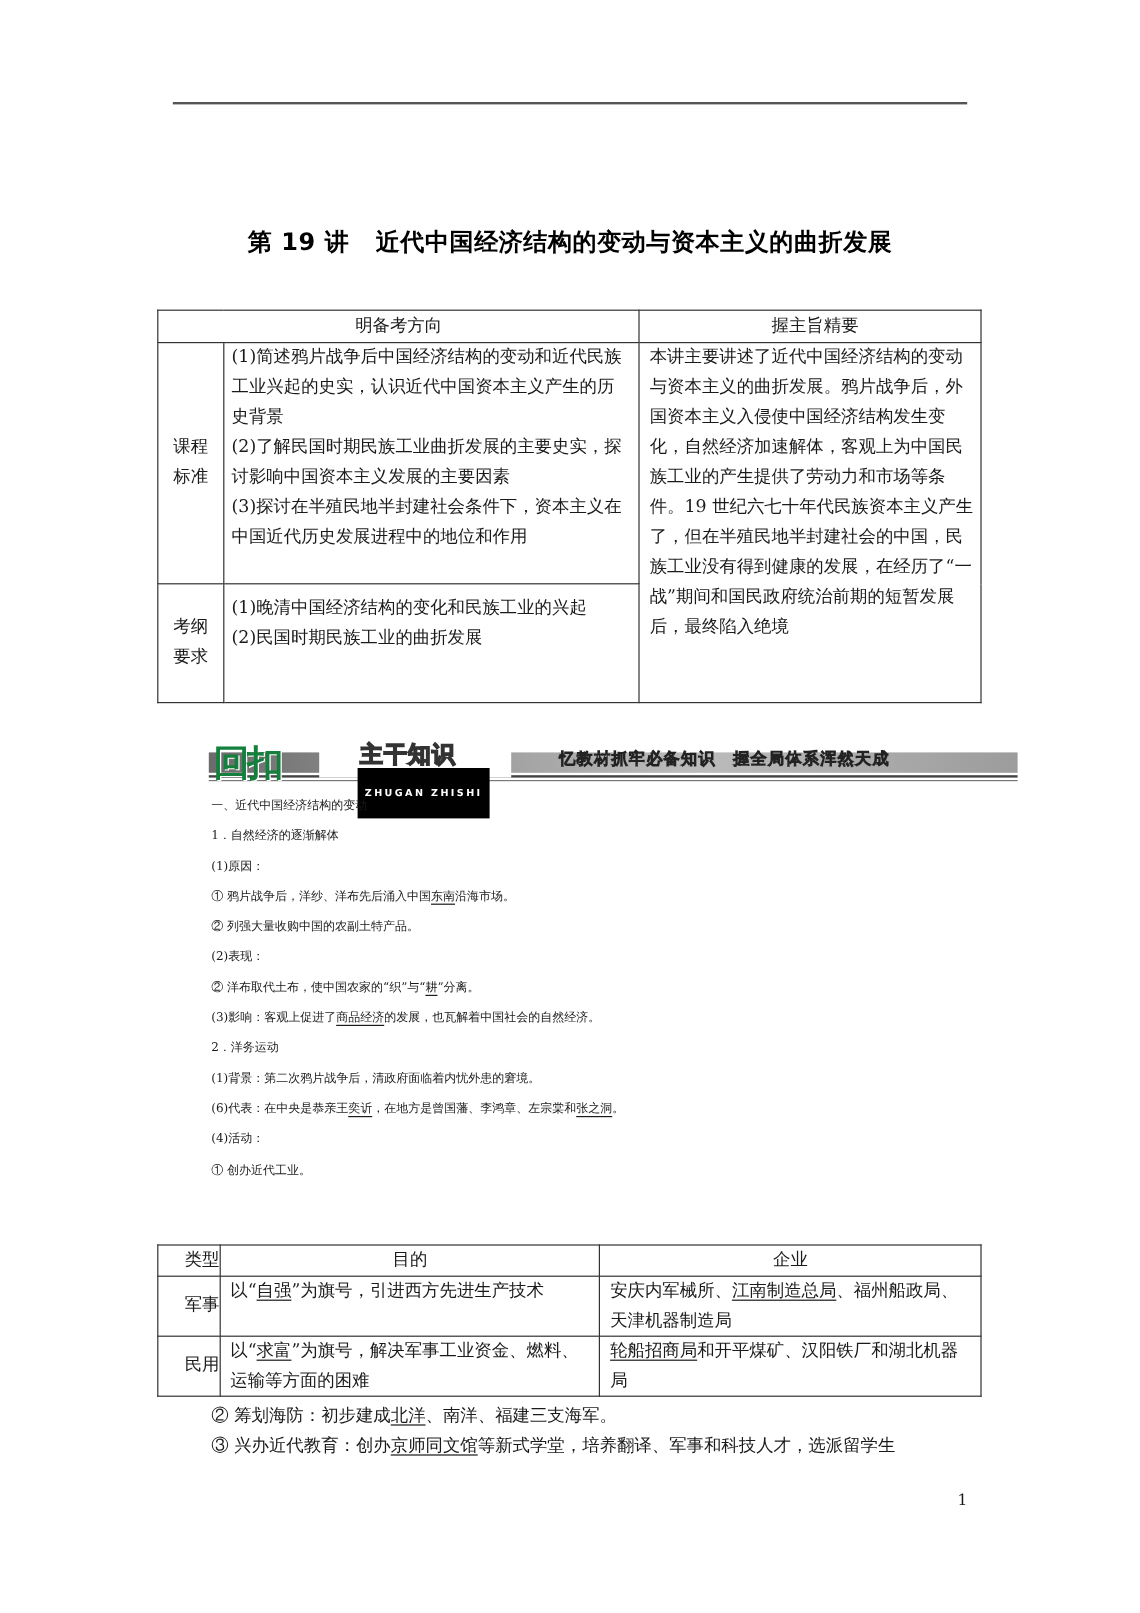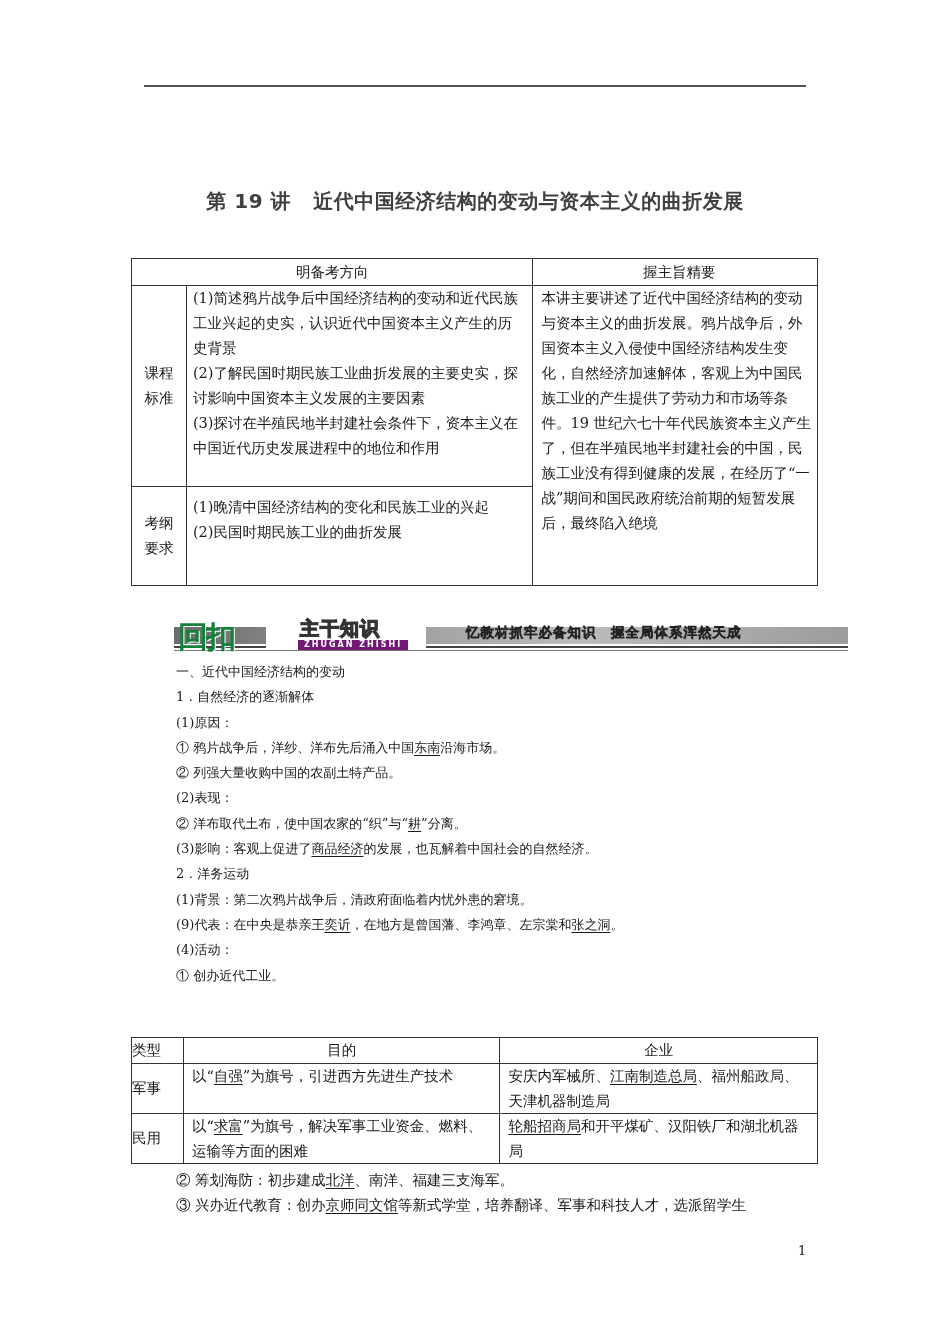--- a/index.html
+++ b/index.html
@@ -1,49 +1,49 @@
 <!DOCTYPE html>
 <html><head>
   <meta charset="utf-8">
   <style>
     html, body { margin: 0; padding: 0; background: #ffffff; }
     body { width: 950px; height: 1344px; position: relative; overflow: hidden;
       font-family: "DejaVu Serif", "Liberation Serif", serif; color: #1a1a1a; }
     .header-rule { position: absolute; left: 144px; top: 85px; width: 662px; height: 2px; background: #555; }
     .title { position: absolute; left: 0; width: 100%; top: 188px; text-align: center;
-      color: #404040; font-size: 20px; font-weight: bold; letter-spacing: 0.5px;
+      color: #000000; font-size: 20px; font-weight: bold; letter-spacing: 0.5px;
       font-family: "DejaVu Sans", "Liberation Sans", sans-serif; }
     .title .num { margin-right: 22px; }
     .t1 { position: absolute; left: 131px; top: 258px; width: 687px; border-collapse: collapse; font-size: 14.5px; }
     .t1 td { border: 1px solid #333; vertical-align: top; line-height: 25px; padding: 0 6px; }
     .t1 .hd { text-align: center; height: 26px; vertical-align: middle; padding: 0; }
     .t1 .lbl { width: 54px; text-align: center; vertical-align: middle; padding: 0; }
     .t1 .c2 { width: 330px; padding-left: 6px; padding-right: 10px; }
     .t1 .c3 { width: 270px; padding-left: 8px; }
     .banner { position: absolute; left: 174px; top: 620px; width: 674px; height: 36px; }
     .banner .bar { position: absolute; left: 0; right: 0; top: 7px; height: 17px;
       background: linear-gradient(90deg, #6b6b6b 0%, #9a9a9a 30%, #bcbcbc 60%, #9c9c9c 100%); }
     .banner .line1 { position: absolute; left: 0; right: 0; top: 26px; height: 2px; background: #444; }
     .banner .line2 { position: absolute; left: 0; right: 0; top: 30px; height: 1px; background: #777; }
     .banner .big { position: absolute; left: 4px; top: 0px; font-size: 30px; font-weight: bold; color: #15803d;
       font-family: "DejaVu Serif", serif; letter-spacing: -2px; text-shadow: 1px 1px 0 #fff; line-height: 34px; }
     .banner .sub { position: absolute; left: 92px; top: 0; width: 160px; height: 28px; background: #fff; }
     .banner .sub-main { position: absolute; left: 126px; top: -4px; font-size: 19px; font-weight: bold; color: #000000;
       -webkit-text-stroke: 1.3px #333; letter-spacing: 1px; font-family: Liberation Serif, serif; }
     .banner .sub-py { position: absolute; left: 124px; top: 20px; font-size: 8px; font-weight: bold; color: #fff;
-      background: #701a75; padding: 0 6px; letter-spacing: 2px; font-family: "DejaVu Sans", sans-serif; line-height: 10px; }
+      background: #000000; padding: 16px 6px; letter-spacing: 2px; font-family: "DejaVu Sans", sans-serif; line-height: 10px; }
     .banner .slogan { position: absolute; left: 292px; top: 4px; font-size: 13.5px; font-weight: bold; color: #fff;
       -webkit-text-stroke: 0.6px #222; letter-spacing: 1px; font-family: "DejaVu Sans", sans-serif; }
-    .body { position: absolute; left: 176px; top: 659px; width: 640px; font-size: 13px; line-height: 25.3px; }
+    .body { position: absolute; left: 176px; top: 659px; width: 640px; font-size: 10px; line-height: 25.3px; }
     .body p { margin: 0; white-space: nowrap; }
     .u { text-decoration: underline; text-underline-offset: 3px; }
     .t2 { position: absolute; left: 131px; top: 1037px; width: 687px; border-collapse: collapse; font-size: 14.5px; }
     .t2 td { border: 1px solid #333; line-height: 24.5px; padding: 0 8px; vertical-align: top; }
     .t2 .h { text-align: center; height: 25px; vertical-align: middle; padding: 0; }
-    .t2 .k { width: 50px; text-align: left; vertical-align: middle; padding: 0; }
+    .t2 .k { width: 50px; text-align: right; vertical-align: middle; padding: 0; }
     .t2 .c2 { width: 294px; }
     .t2 .c3 { width: 295px; }
     .t2 .row td { height: 49px; }
     .after { position: absolute; left: 176px; top: 1168px; font-size: 14.5px; line-height: 25.3px; }
     .after p { margin: 0; white-space: nowrap; }
     .pagenum { position: absolute; left: 798px; top: 1243px; font-size: 13px; }
   </style>
 </head>
 <body>
 
@@ -97,21 +97,21 @@
   <p>一、近代中国经济结构的变动</p>
   <p>1．自然经济的逐渐解体</p>
   <p>(1)原因：</p>
   <p><span>① 鸦片战争后，洋纱、洋布先后涌入中国</span><span class="u">东南</span><span>沿海市场。</span></p>
   <p>② 列强大量收购中国的农副土特产品。</p>
   <p>(2)表现：</p>
   <p><span>② 洋布取代土布，使中国农家的“织”与“</span><span class="u">耕</span><span>”分离。</span></p>
   <p><span>(3)影响：客观上促进了</span><span class="u">商品经济</span><span>的发展，也瓦解着中国社会的自然经济。</span></p>
   <p>2．洋务运动</p>
   <p>(1)背景：第二次鸦片战争后，清政府面临着内忧外患的窘境。</p>
-  <p><span>(9)代表：在中央是恭亲王</span><span class="u">奕䜣</span><span>，在地方是曾国藩、李鸿章、左宗棠和</span><span class="u">张之洞</span><span>。</span></p>
+  <p><span>(6)代表：在中央是恭亲王</span><span class="u">奕䜣</span><span>，在地方是曾国藩、李鸿章、左宗棠和</span><span class="u">张之洞</span><span>。</span></p>
   <p>(4)活动：</p>
   <p>① 创办近代工业。</p>
 </div>
 
 <table class="t2">
   <tbody>
       <tr>
     <td class="h k">类型</td>
     <td class="h c2">目的</td>
     <td class="h c3">企业</td>

